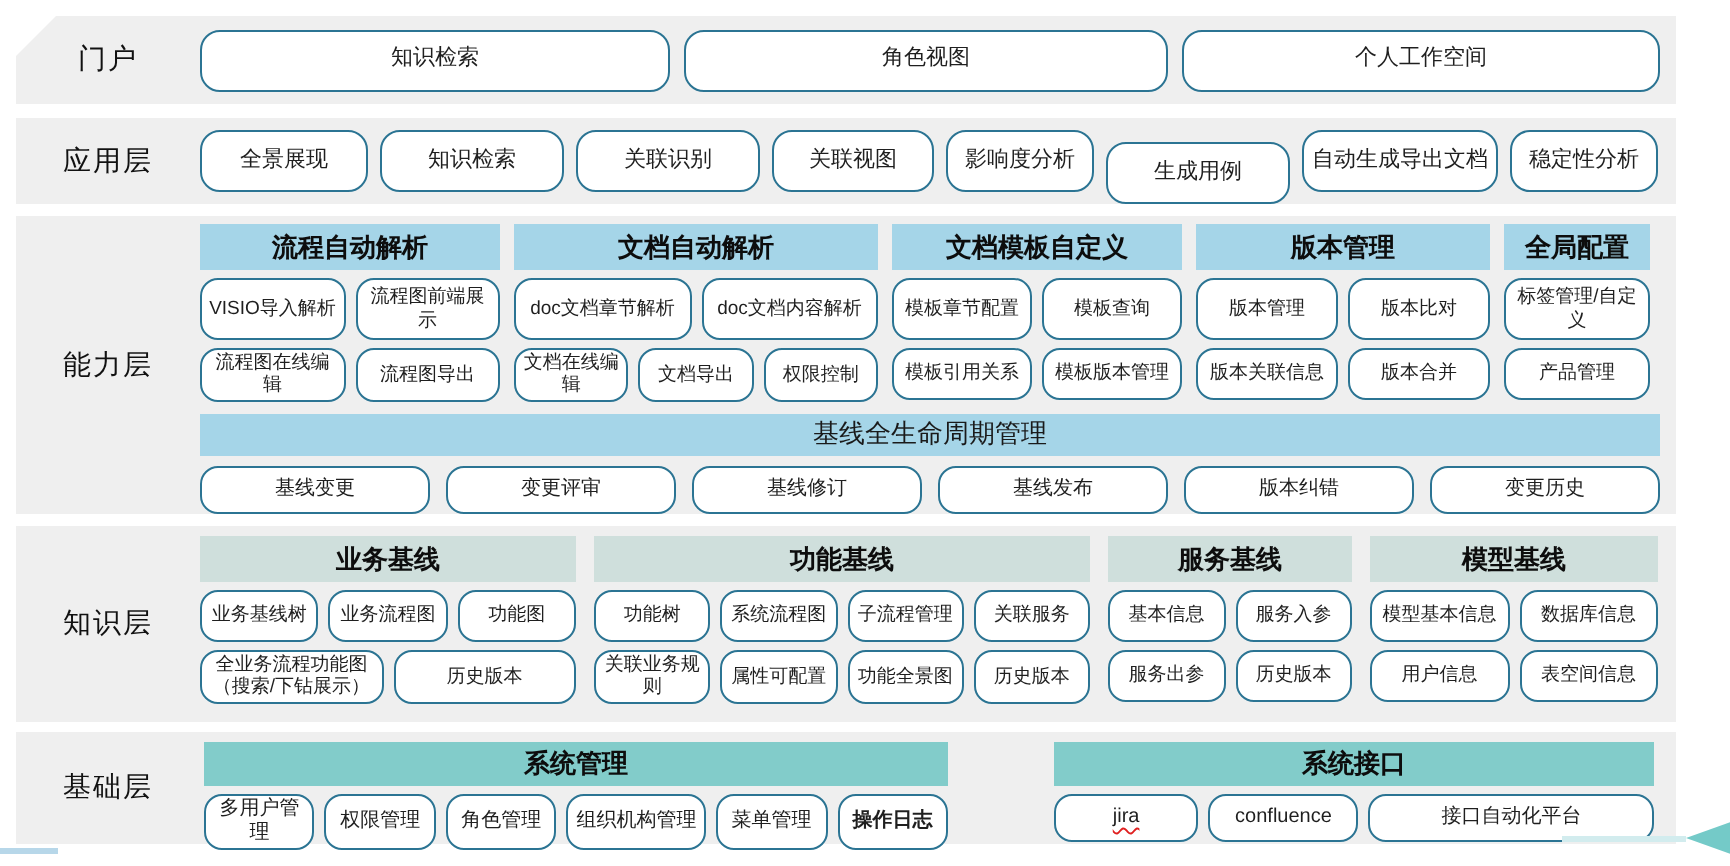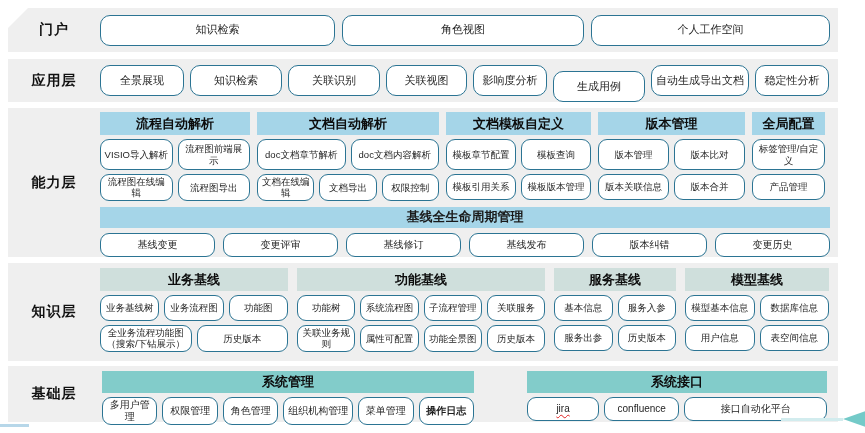--- a/index.html
+++ b/index.html
@@ -5,41 +5,41 @@
   html,body{margin:0;padding:0;background:#fff;}
   .canvas{position:relative;width:865px;height:433px;background:#fff;overflow:hidden;
           font-family:"Liberation Sans","DejaVu Sans",sans-serif;color:#1a1a1a;}
   .band{position:absolute;left:8px;width:830px;background:var(--band-bg,#efefef);display:flex;box-sizing:border-box;}
   #band-portal{top:8px;height:44px;}
   #band-app{top:59px;height:43px;}
   #band-cap{top:108px;height:149px;}
   #band-know{top:263px;height:98px;}
   #band-base{top:366px;height:56px;}
   .layer-label{width:92px;flex:none;display:flex;align-items:center;justify-content:center;
-               font-weight:bold;font-size:14px;letter-spacing:1px;color:#111;}
+               font-weight:normal;font-size:14px;letter-spacing:1px;color:#111;}
   .content{flex:1;padding-right:8px;box-sizing:border-box;}
   .row-line{display:flex;align-items:center;height:100%;gap:7px;}
   #app-row{gap:6px;}
   .box{background:#fff;border:1.5px solid var(--border,#2b7493);border-radius:9px;
        display:flex;align-items:center;justify-content:center;text-align:center;
        font-size:10px;line-height:1.2;padding:1px 3px;box-sizing:border-box;color:#1f1f1f;}
   .box.big{height:31px;border-radius:10px;font-size:11px;flex:none;}
   .hdr{background:var(--hdr-bg,#a5d5e8);height:23px;display:flex;align-items:center;justify-content:center;
        font-weight:bold;font-size:13px;color:#0d0d0d;}
   .groups{display:flex;align-items:flex-start;padding-top:5px;}
   #cap-groups{gap:7px;padding-top:4px;}
   #know-groups{gap:9px;}
   .grp{display:flex;flex-direction:column;flex:none;}
   .grp .row{display:flex;gap:5px;margin-top:4px;align-items:stretch;}
   .grp .row .box{flex:1;min-height:26px;}
   #cap-groups .r1 .box{min-height:31px;font-size:9.5px;}
   #cap-groups .r2 .box{font-size:9.5px;}
   #know-groups .box{font-size:9.5px;}
   .baseline-hdr{margin-top:6px;height:21px;background:var(--hdr-bg,#a5d5e8);display:flex;align-items:center;
-                justify-content:center;font-weight:bold;font-size:13px;}
+                justify-content:center;font-weight:normal;font-size:13px;}
   .baseline-row{display:flex;gap:8px;margin-top:5px;}
   .baseline-row .box{flex:1;height:24px;}
   #know-groups .hdr{background:var(--hdr2-bg,#cfdfdc);}
   #base-groups .hdr{background:var(--hdr3-bg,#82ccca);height:22px;}
   #base-groups .row .box{min-height:24px;font-size:10px;}
   .squiggle{text-decoration:underline wavy #e02020 1px;text-underline-offset:2px;text-decoration-skip-ink:none;}
   .corner-fold{position:absolute;top:0;left:0;width:0;height:0;border-top:36px solid #fff;
                border-right:36px solid transparent;z-index:5;}
   .bottom-left-line{position:absolute;left:0;top:424px;width:29px;height:3px;background:var(--line-blue,#b7d7e9);}
   .arrow-tail{position:absolute;right:22px;top:418px;width:62px;height:3px;background:var(--arrow-tail,#d2ecee);}

